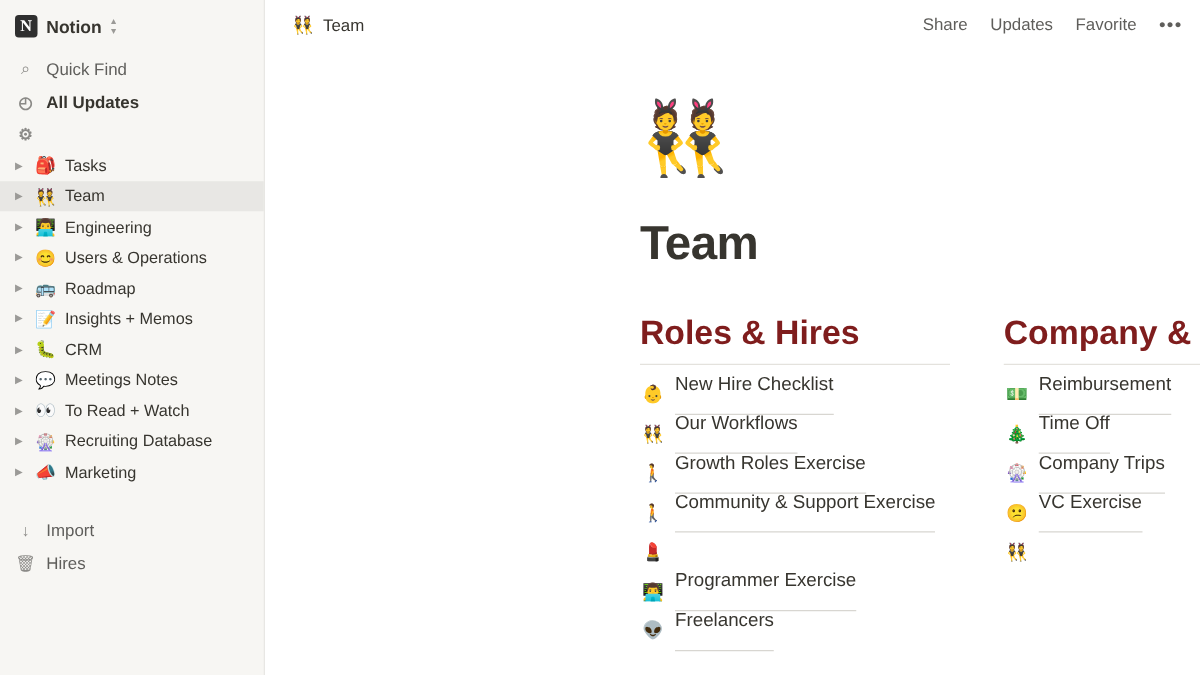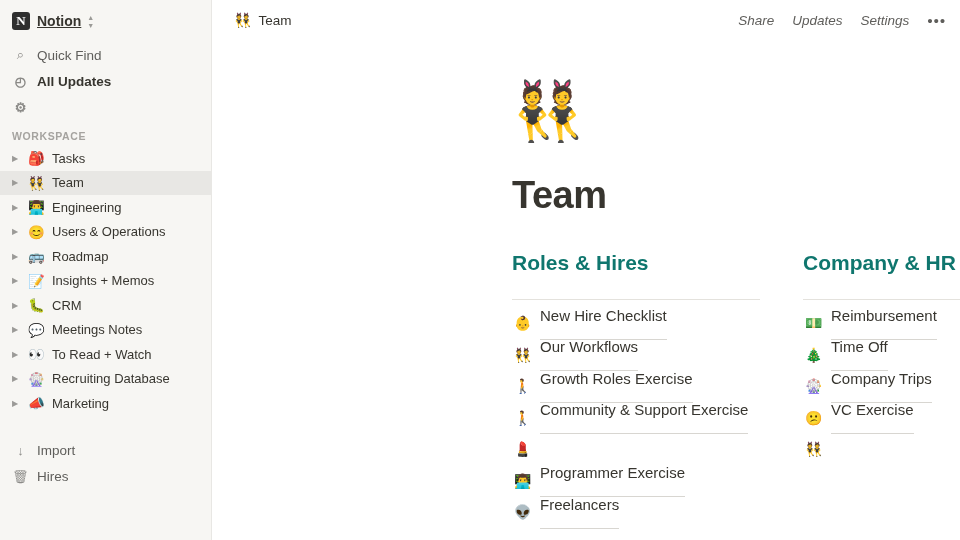--- a/index.html
+++ b/index.html
@@ -27,21 +27,21 @@
     margin-bottom: 6px;
   }
   .ws-logo {
     width: 18px; height: 18px; border-radius: 3px;
     background: #2f2f2f; color: #fff;
     font-size: 13px; font-weight: bold;
     display: flex; align-items: center; justify-content: center;
     font-family: "Liberation Serif", serif;
     margin-right: 7px;
   }
-  .ws-name { font-size: 14px; font-weight: 600; color: #37352f; text-decoration: underline; }
+  .ws-name { font-size: 14px; font-weight: 600; color: #37352f; }
   .ws-caret {
     margin-left: 6px; font-size: 9px; color: #9b9a97; line-height: 1;
     display: flex; flex-direction: column; gap: 1px;
   }
 
   .nav-item {
     display: flex; align-items: center;
     height: 26px; padding: 0 10px 0 12px;
     font-size: 13.5px; color: #5f5e5b;
     cursor: pointer;
@@ -79,37 +79,37 @@
   .bottom-nav { margin-top: 22px; }
 
   
   #main { flex: 1 1 auto; height: 540px; position: relative; background:#fff; overflow:hidden; }
   .topbar {
     height: 40px; display: flex; align-items: center;
     padding: 0 14px 0 22px;
   }
   .crumb { display: flex; align-items: center; font-size: 13.5px; color: #37352f; }
   .crumb .emoji { margin-right: 7px; font-size: 14px; }
-  .topbar-right { margin-left: auto; display: flex; align-items: center; gap: 18px; font-style: italic; }
+  .topbar-right { margin-left: auto; display: flex; align-items: flex-start; gap: 18px; }
   .tb-link { font-size: 13.5px; color: #5f5e5b; cursor: pointer; }
   .tb-dots { font-size: 15px; color: #5f5e5b; letter-spacing: 1px; cursor: pointer; }
 
   .content { padding: 42px 0 0 300px; }
   .page-emoji { font-size: 58px; line-height: 1; }
   .page-title {
     font-size: 38px; font-weight: bold; color: #37352f;
     margin-top: 34px; letter-spacing: -0.5px;
   }
 
   .columns { display: flex; margin-top: 34px; }
   .col { width: 250px; }
   .col + .col { margin-left: 43px; }
   .col-head {
-    font-size: 21px; font-weight: bold; color: #0f766e;
-    padding-bottom: 24px;
+    font-size: 27px; font-weight: bold; color: #7f1d1d;
+    padding-bottom: 9px;
     border-bottom: 1px solid #e4e2dd;
     width: 248px;
   }
   .link-row {
     display: flex; align-items: center;
     height: 28.5px; margin-top: 3px;
     cursor: pointer;
   }
   .link-row .emoji {
     width: 22px; font-size: 14px; margin-right: 6px;
@@ -143,21 +143,20 @@
       <span>Quick Find</span>
     </div>
     <div class="nav-item strong">
       <span class="ico">◴</span>
       <span>All Updates</span>
     </div>
     <div class="nav-item strong">
       <span class="ico">⚙</span>
     </div>
 
-    <div class="section-label">WORKSPACE</div>
 
     <div class="page-item">
       <span class="arrow">▶</span>
       <span class="emoji">🎒</span>
       <span class="ptitle">Tasks</span>
     </div>
     <div class="page-item selected">
       <span class="arrow">▶</span>
       <span class="emoji">👯</span>
       <span class="ptitle">Team</span>
@@ -223,21 +222,21 @@
   <div id="main">
 
     <div class="topbar">
       <div class="crumb">
         <span class="emoji">👯</span>
         <span>Team</span>
       </div>
       <div class="topbar-right">
         <span class="tb-link">Share</span>
         <span class="tb-link">Updates</span>
-        <span class="tb-link">Settings</span>
+        <span class="tb-link">Favorite</span>
         <span class="tb-dots">•••</span>
       </div>
     </div>
 
     <div class="content">
       <div class="page-emoji">👯</div>
       <div class="page-title">Team</div>
 
       <div class="columns">
 

